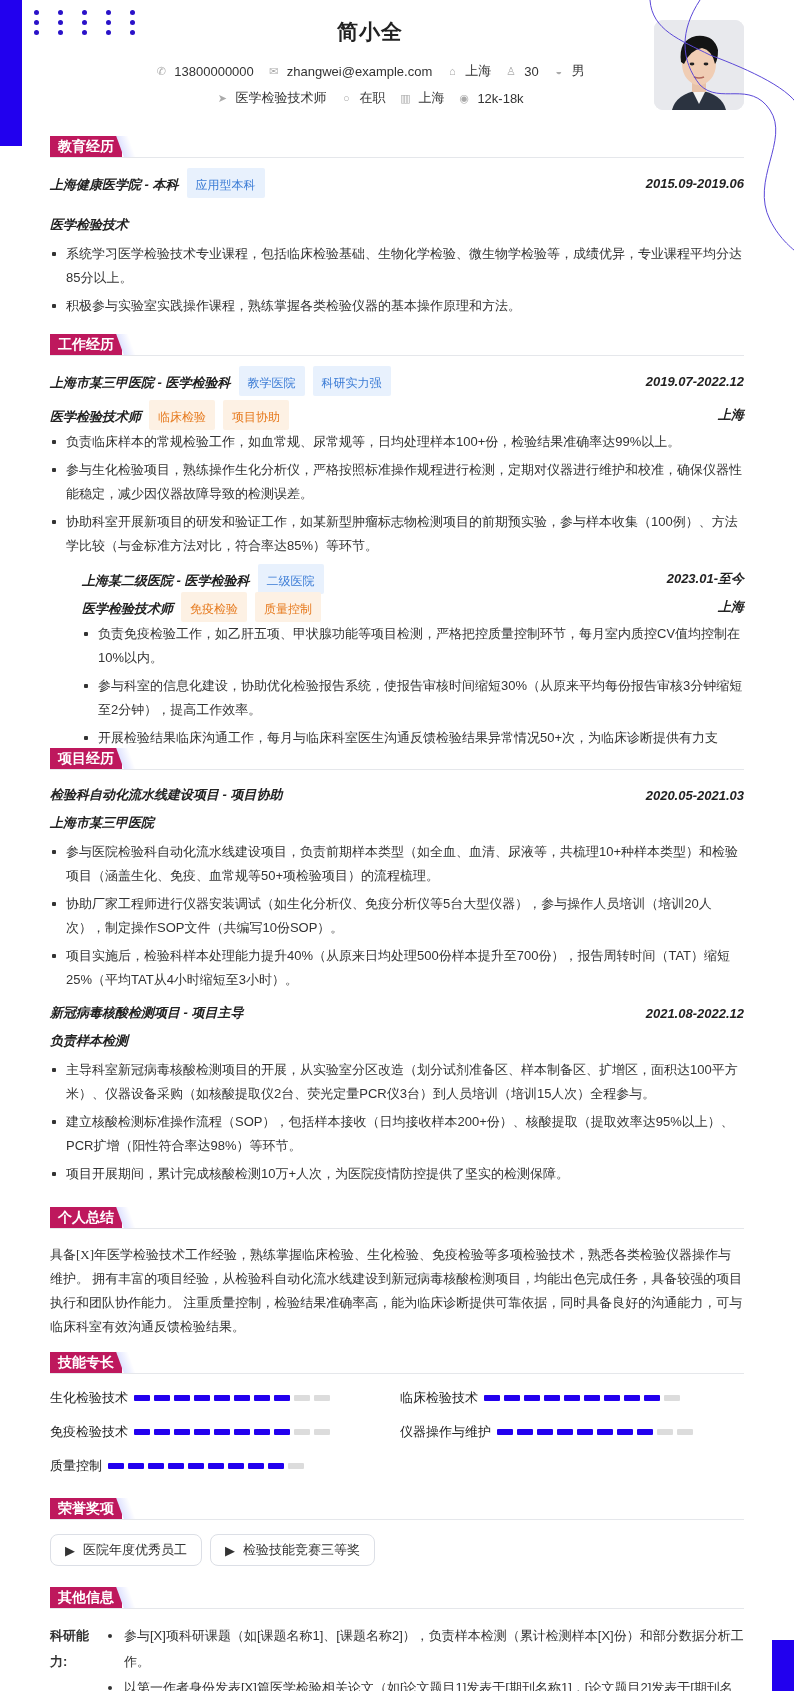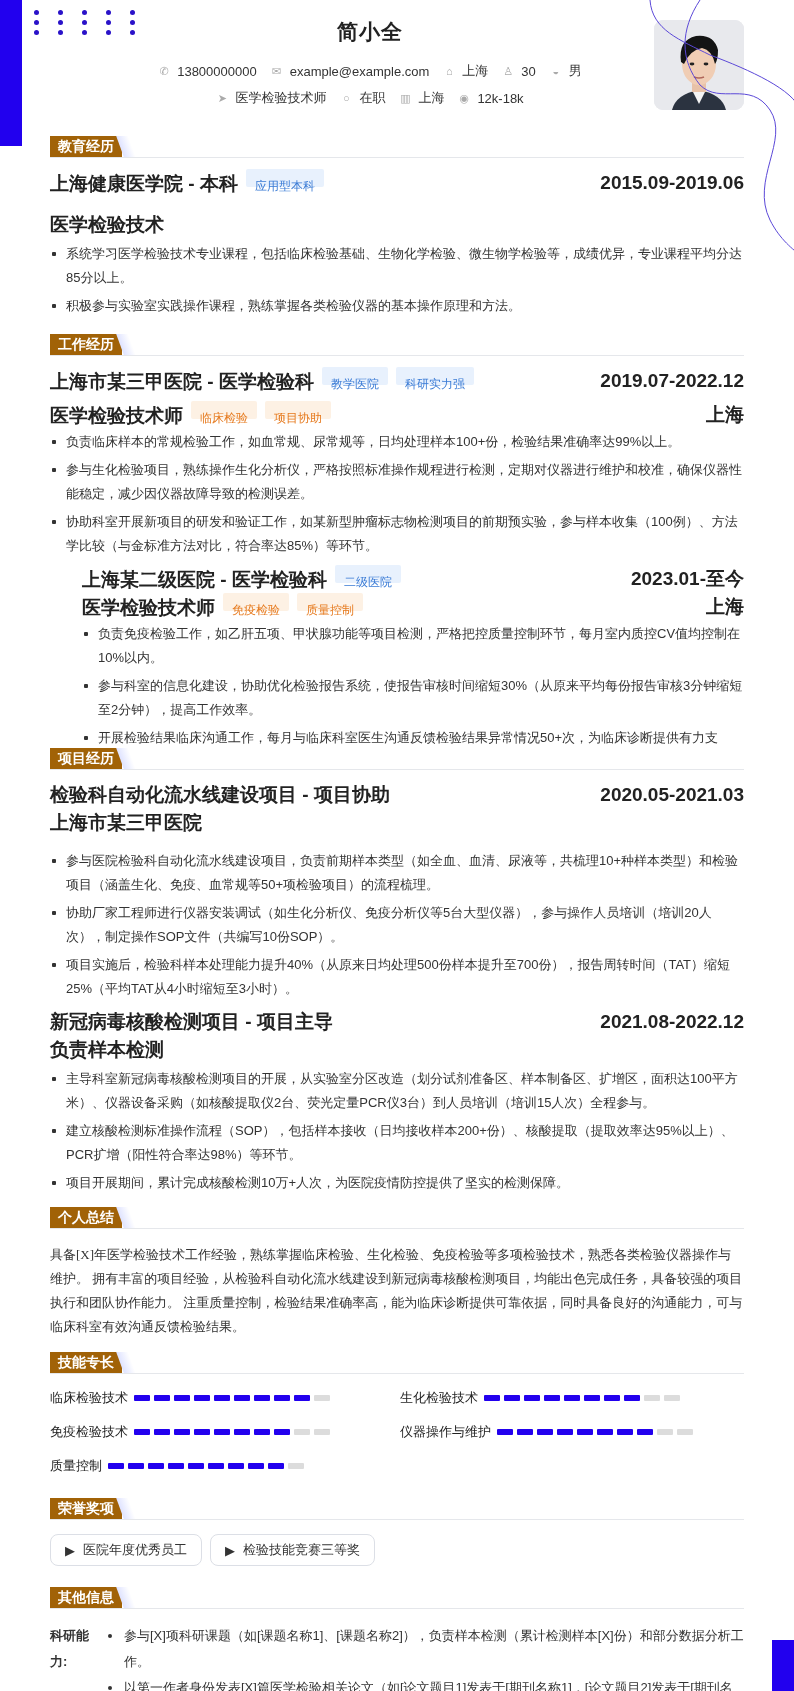--- a/index.html
+++ b/index.html
@@ -13,25 +13,25 @@
   .header { position: absolute; left: 0; top: 0; width: 794px; height: 120px; }
   .name { position: absolute; left: 0; width: 740px; top: 18px; text-align: center; font-size: 21px; font-weight: bold; color: #222; letter-spacing: 1px; }
   .info-row { position: absolute; left: 0; width: 740px; text-align: center; font-size: 13px; color: #333; display: flex; justify-content: center; align-items: center; gap: 14px; }
   .info-row.r1 { top: 62px; }
   .info-row.r2 { top: 89px; }
   .info-item { display: inline-flex; align-items: center; gap: 7px; }
   .ic { color: #aaa; font-size: 11px; display: inline-block; width: 12px; text-align: center; }
   .photo { position: absolute; left: 654px; top: 20px; width: 90px; height: 90px; border-radius: 9px; background: #e8e9ed; overflow: hidden; }
   .content { position: absolute; left: 50px; width: 694px; }
   .sec-head { position: relative; height: 22px; border-bottom: 1px solid #e5e7eb; margin-bottom: 14px; }
-  .sec-title { position: absolute; left: 0; top: 0; height: 21px; padding: 0 8px; background: #a16207; color: #fff; font-size: 14px; font-weight: bold; line-height: 21px; }
+  .sec-title { position: absolute; left: 0; top: 0; height: 21px; padding: 0 8px; background: #be185d; color: #fff; font-size: 14px; font-weight: bold; line-height: 21px; }
   .sec-tail { position: absolute; top: 0; height: 21px; width: 12px; background: linear-gradient(90deg, #dfe3ff, #ffffff); transform: skewX(20deg); }
   .row { display: flex; justify-content: space-between; align-items: center; height: 22px; }
-  .bold { font-weight: bold; font-size: 19px; color: #222; }
-  .tag { display: inline-block; padding: 8px 9px; height: 18px; line-height: 18px; font-size: 12px; border-radius: 2px; margin-left: 8px; }
+  .bold { font-weight: bold; font-size: 13px; color: #222; font-style: italic; }
+  .tag { display: inline-block; padding: 8px 9px; height: 30px; line-height: 18px; font-size: 12px; border-radius: 2px; margin-left: 8px; }
   .tag.blue { background: #e8f1fd; color: #3a7bd5; }
   .tag.orange { background: #fdf1e4; color: #e67a1e; }
   ul.bullets { list-style: none; }
   ul.bullets li { position: relative; padding-left: 16px; line-height: 24px; font-size: 13px; color: #333; margin-bottom: 4px; }
   ul.bullets li::before { content: ""; position: absolute; left: 2px; top: 10px; width: 4px; height: 4px; background: #333; border-radius: 1px; }
   .para { font-size: 13px; line-height: 24px; color: #333; font-family: Liberation Serif, serif; }
   .skills { display: grid; grid-template-columns: 350px 340px; row-gap: 14px; }
   .skill { display: flex; align-items: center; gap: 6px; font-size: 13px; color: #222; height: 20px; }
   .bar { display: flex; gap: 4px; }
   .seg { width: 16px; height: 6px; border-radius: 1px; background: #2200ee; }
@@ -69,21 +69,21 @@
 
 <header class="header">
   <div class="name">简小全</div>
   <div class="info-row r1">
     <span class="info-item">
         <span class="ic">✆</span>
         <span>13800000000</span>
       </span>
     <span class="info-item">
         <span class="ic">✉</span>
-        <span>example@example.com</span>
+        <span>zhangwei@example.com</span>
       </span>
     <span class="info-item">
         <span class="ic">⌂</span>
         <span>上海</span>
       </span>
     <span class="info-item">
         <span class="ic">♙</span>
         <span>30</span>
       </span>
     <span class="info-item">
@@ -190,21 +190,21 @@
     <span class="sec-tail" style="left:70px;"></span>
   </div>
   <div>
     <div class="row">
       <span class="bold">检验科自动化流水线建设项目 - 项目协助</span>
       <span class="bold">2020.05-2021.03</span>
     </div>
     <div class="row" style="margin-top:6px;">
         <span class="bold">上海市某三甲医院</span>
       </div>
-    <ul class="bullets" style="margin-top:15px;">
+    <ul class="bullets" style="margin-top:6px;">
       <li>参与医院检验科自动化流水线建设项目，负责前期样本类型（如全血、血清、尿液等，共梳理10+种样本类型）和检验项目（涵盖生化、免疫、血常规等50+项检验项目）的流程梳理。</li>
       <li>协助厂家工程师进行仪器安装调试（如生化分析仪、免疫分析仪等5台大型仪器），参与操作人员培训（培训20人次），制定操作SOP文件（共编写10份SOP）。</li>
       <li>项目实施后，检验科样本处理能力提升40%（从原来日均处理500份样本提升至700份），报告周转时间（TAT）缩短25%（平均TAT从4小时缩短至3小时）。</li>
     </ul>
   </div>
   <div style="margin-top:10px;">
     <div class="row">
       <span class="bold">新冠病毒核酸检测项目 - 项目主导</span>
       <span class="bold">2021.08-2022.12</span>
     </div>
@@ -227,46 +227,46 @@
   <p class="para">具备[X]年医学检验技术工作经验，熟练掌握临床检验、生化检验、免疫检验等多项检验技术，熟悉各类检验仪器操作与维护。 拥有丰富的项目经验，从检验科自动化流水线建设到新冠病毒核酸检测项目，均能出色完成任务，具备较强的项目执行和团队协作能力。 注重质量控制，检验结果准确率高，能为临床诊断提供可靠依据，同时具备良好的沟通能力，可与临床科室有效沟通反馈检验结果。</p>
 </section>
 
 <section class="content" style="top:1352px;">
   <div class="sec-head">
     <span class="sec-title">技能专长</span>
     <span class="sec-tail" style="left:70px;"></span>
   </div>
   <div class="skills" id="skills-grid">
       <div class="skill">
+        <span>生化检验技术</span>
+        <span class="bar">
+          <span class="seg"></span>
+          <span class="seg"></span>
+          <span class="seg"></span>
+          <span class="seg"></span>
+          <span class="seg"></span>
+          <span class="seg"></span>
+          <span class="seg"></span>
+          <span class="seg"></span>
+          <span class="seg off"></span>
+          <span class="seg off"></span>
+        </span>
+      </div>
+      <div class="skill">
         <span>临床检验技术</span>
         <span class="bar">
           <span class="seg"></span>
           <span class="seg"></span>
           <span class="seg"></span>
           <span class="seg"></span>
           <span class="seg"></span>
           <span class="seg"></span>
           <span class="seg"></span>
           <span class="seg"></span>
           <span class="seg"></span>
-          <span class="seg off"></span>
-        </span>
-      </div>
-      <div class="skill">
-        <span>生化检验技术</span>
-        <span class="bar">
-          <span class="seg"></span>
-          <span class="seg"></span>
-          <span class="seg"></span>
-          <span class="seg"></span>
-          <span class="seg"></span>
-          <span class="seg"></span>
-          <span class="seg"></span>
-          <span class="seg"></span>
-          <span class="seg off"></span>
           <span class="seg off"></span>
         </span>
       </div>
       <div class="skill">
         <span>免疫检验技术</span>
         <span class="bar">
           <span class="seg"></span>
           <span class="seg"></span>
           <span class="seg"></span>
           <span class="seg"></span>

